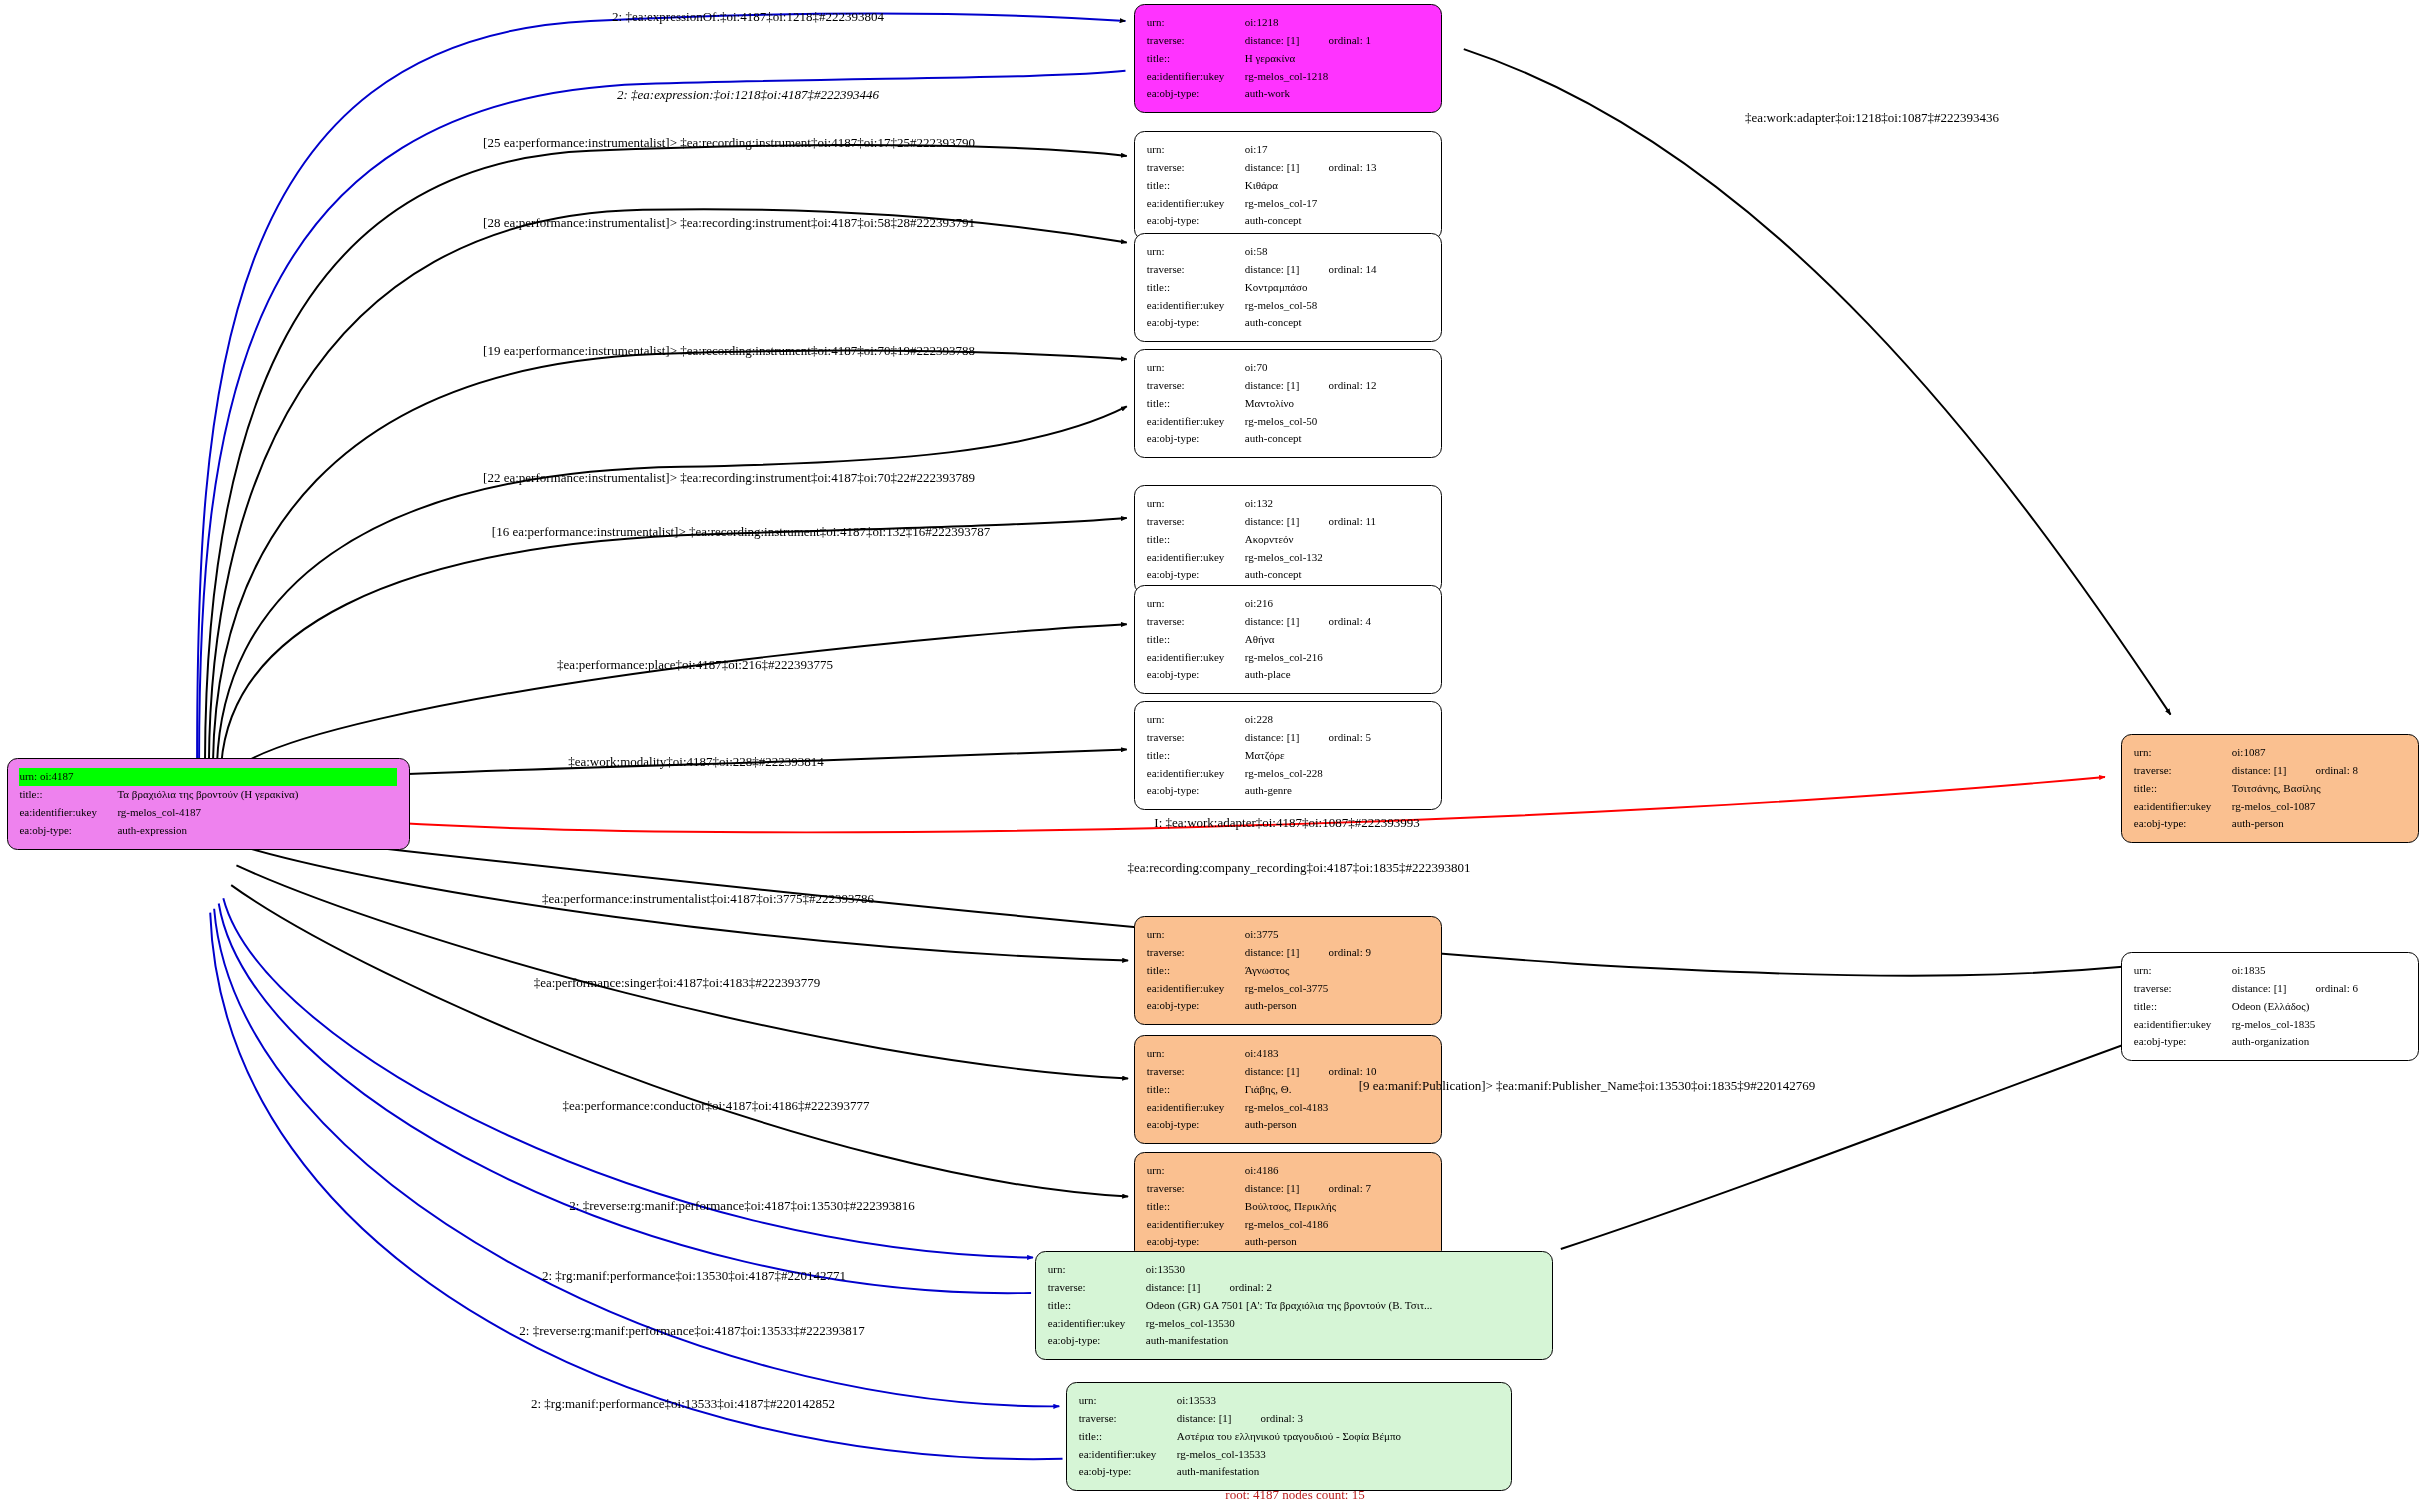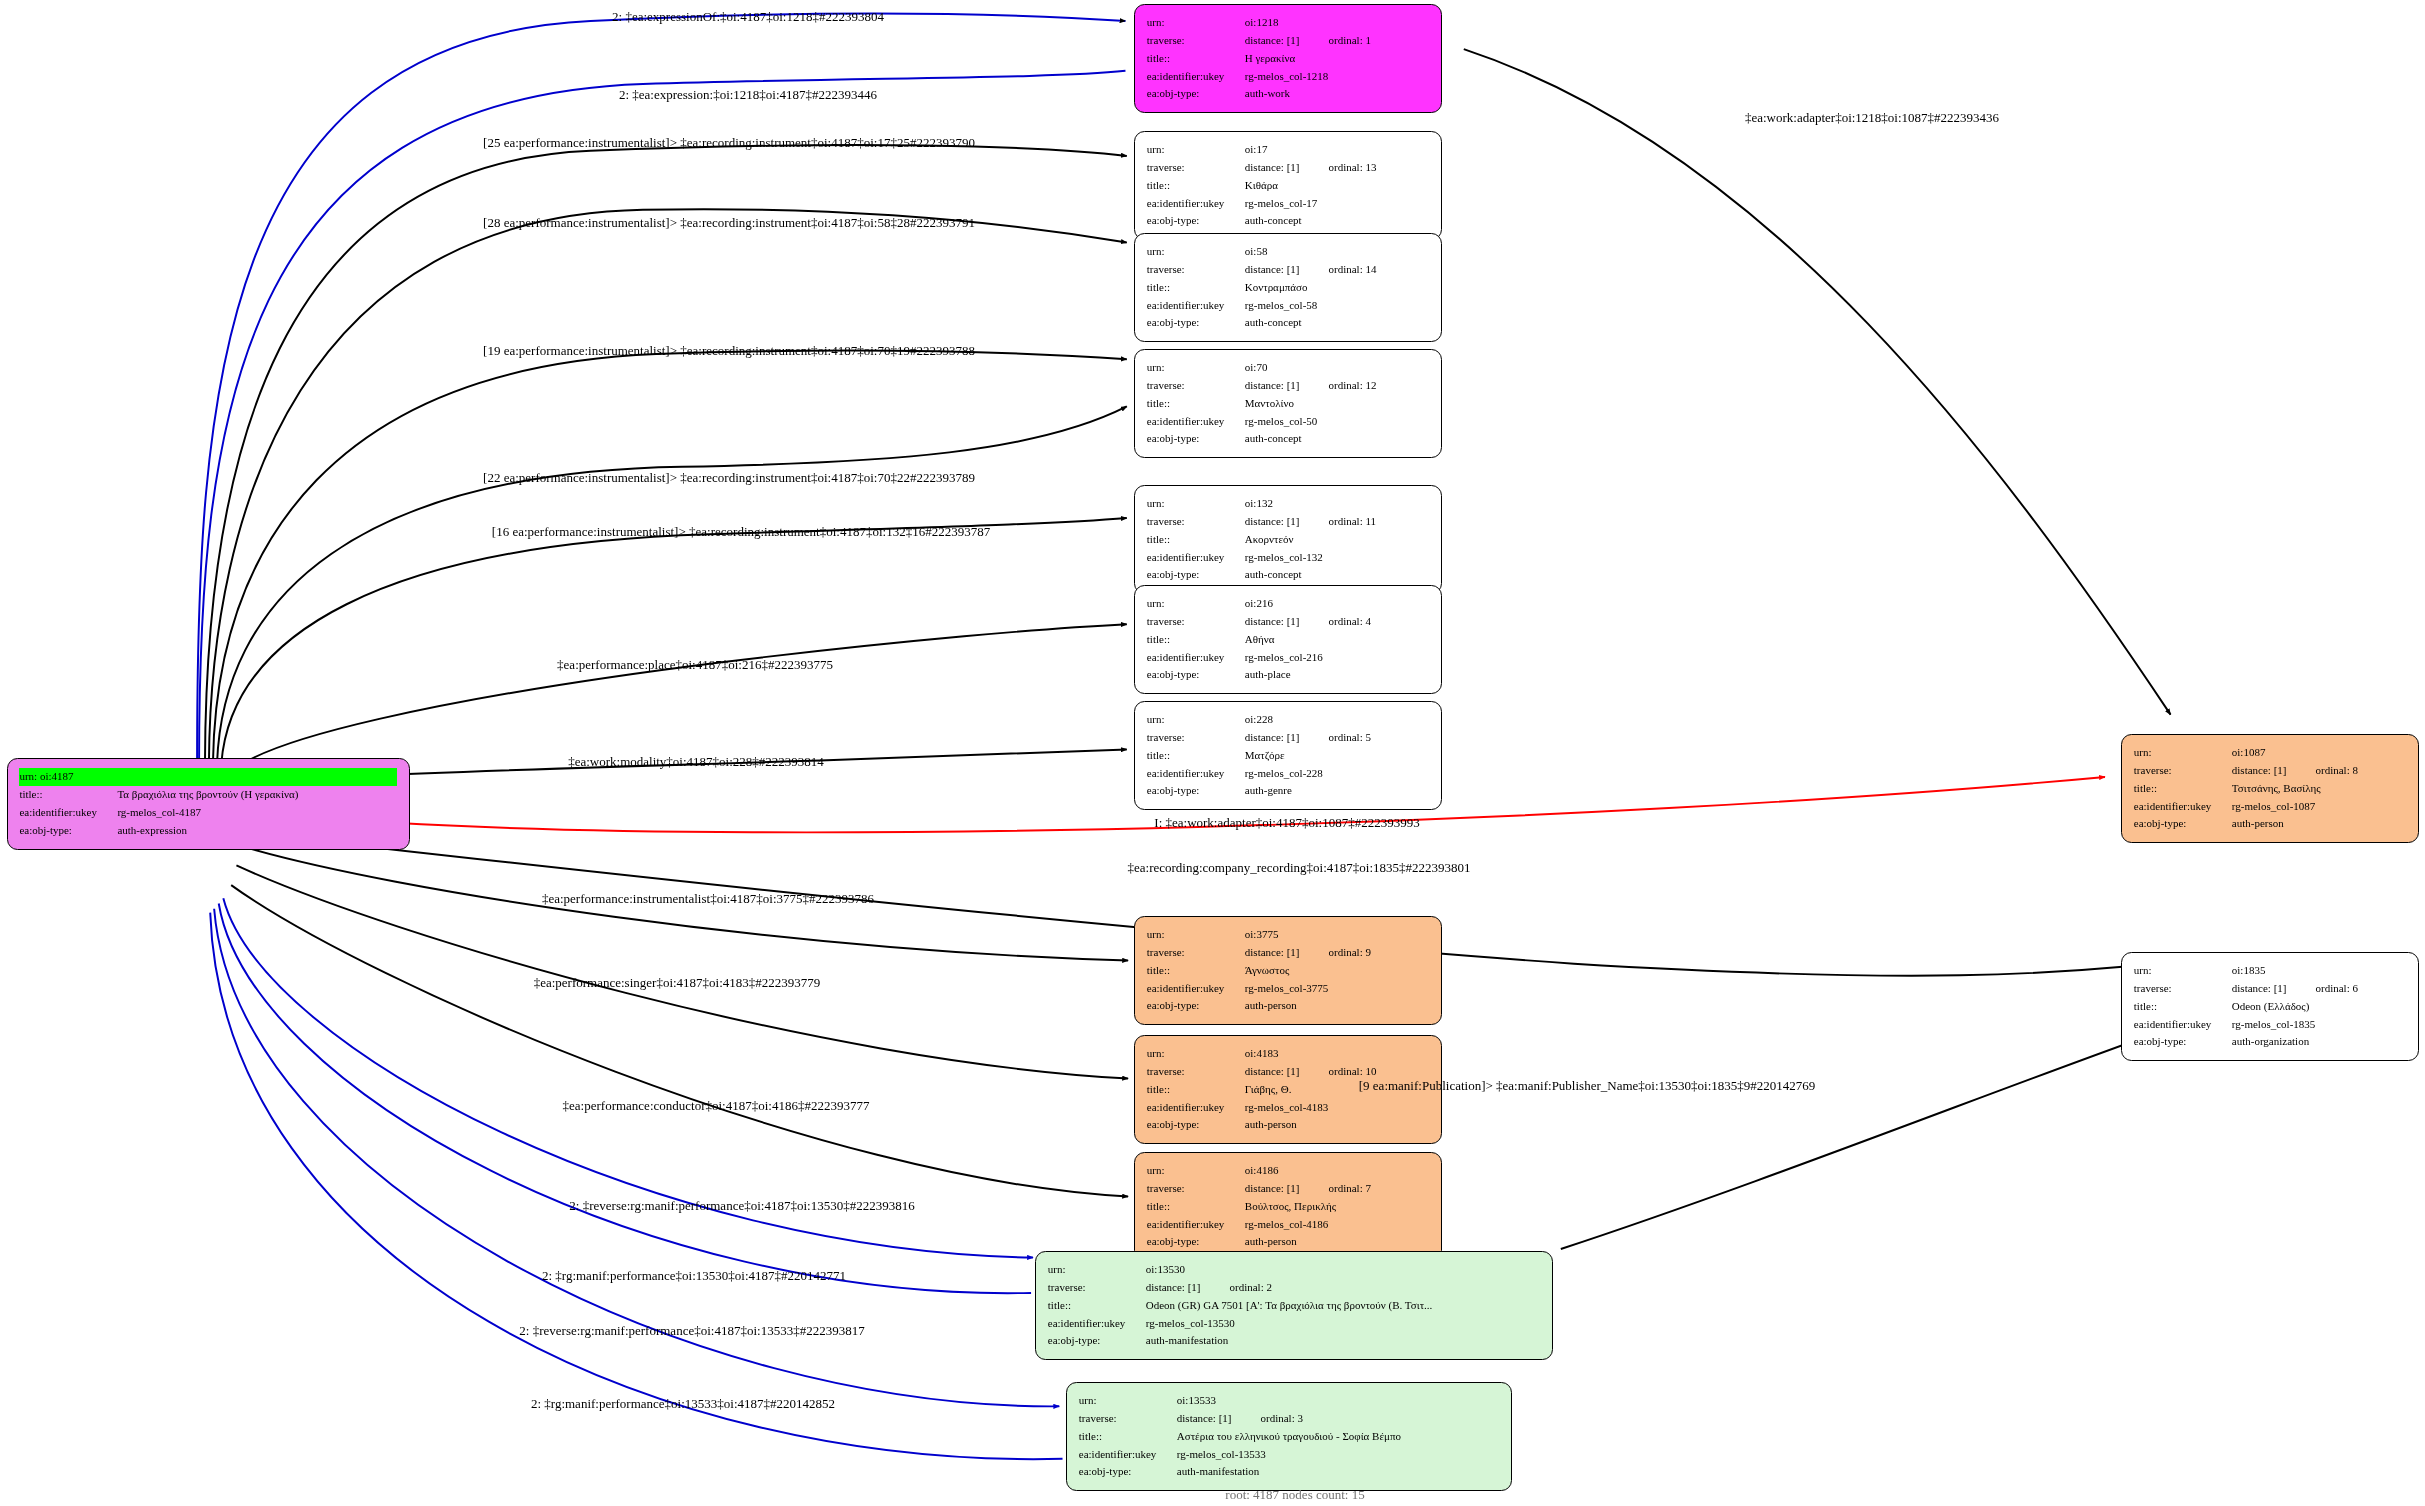--- a/index.html
+++ b/index.html
@@ -18,21 +18,21 @@
   .k{flex:0 0 auto;}
   .v{flex:1 1 auto;white-space:nowrap;overflow:hidden;text-overflow:clip;}
   .row .k{width:98px;}
   .row .v{margin-left:0;}
   .trav .v{display:flex;gap:29px;}
   .hl{background:#00ff00;display:block;}
   .hl .k{width:98px;}
 
   .elabel{position:absolute;font-size:13px;color:#000;white-space:nowrap;
           transform:translate(-50%,-50%);line-height:1;}
-  .footer{position:absolute;font-size:13px;color:#737373;white-space:nowrap;transform:translateX(-50%);}
+  .footer{position:absolute;font-size:13px;color:#b91c1c;white-space:nowrap;transform:translateX(-50%);}
 </style>
 </head>
 <body>
 
 <div id="canvas">
 
   <svg id="edges" viewBox="0 0 3699 2297">
     <defs>
       <marker id="ah-black" markerWidth="10" markerHeight="8" refX="9" refY="4" orient="auto" markerUnits="userSpaceOnUse">
         <path d="M0,0 L10,4 L0,8 z" fill="#000"></path>
@@ -463,21 +463,21 @@
       <span class="k">ea:identifier:ukey</span>
       <span class="v">rg-melos_col-13533</span>
     </div>
     <div class="row">
       <span class="k">ea:obj-type:</span>
       <span class="v">auth-manifestation</span>
     </div>
   </div>
 
   <div class="elabel" style="left:748px;top:16.4px;">2: ‡ea:expressionOf:‡oi:4187‡oi:1218‡#222393804</div>
-  <div class="elabel" style="left:748px;top:94px;">2: ‡ea:expression:‡oi:1218‡oi:4187‡#222393446</div>
+  <div class="elabel" style="left:748px;top:94px;font-style:italic;">2: ‡ea:expression:‡oi:1218‡oi:4187‡#222393446</div>
   <div class="elabel" style="left:729px;top:142px;">[25 ea:performance:instrumentalist]&gt; ‡ea:recording:instrument‡oi:4187‡oi:17‡25#222393790</div>
   <div class="elabel" style="left:729px;top:222px;">[28 ea:performance:instrumentalist]&gt; ‡ea:recording:instrument‡oi:4187‡oi:58‡28#222393791</div>
   <div class="elabel" style="left:729px;top:350px;">[19 ea:performance:instrumentalist]&gt; ‡ea:recording:instrument‡oi:4187‡oi:70‡19#222393788</div>
   <div class="elabel" style="left:729px;top:477px;">[22 ea:performance:instrumentalist]&gt; ‡ea:recording:instrument‡oi:4187‡oi:70‡22#222393789</div>
   <div class="elabel" style="left:729px;top:531px;margin-left:12px;">[16 ea:performance:instrumentalist]&gt; ‡ea:recording:instrument‡oi:4187‡oi:132‡16#222393787</div>
   <div class="elabel" style="left:695px;top:664px;">‡ea:performance:place‡oi:4187‡oi:216‡#222393775</div>
   <div class="elabel" style="left:696px;top:761px;">‡ea:work:modality‡oi:4187‡oi:228‡#222393814</div>
   <div class="elabel" style="left:1287px;top:822px;">I: ‡ea:work:adapter‡oi:4187‡oi:1087‡#222393993</div>
   <div class="elabel" style="left:1872px;top:117px;">‡ea:work:adapter‡oi:1218‡oi:1087‡#222393436</div>
   <div class="elabel" style="left:1299px;top:867px;">‡ea:recording:company_recording‡oi:4187‡oi:1835‡#222393801</div>

